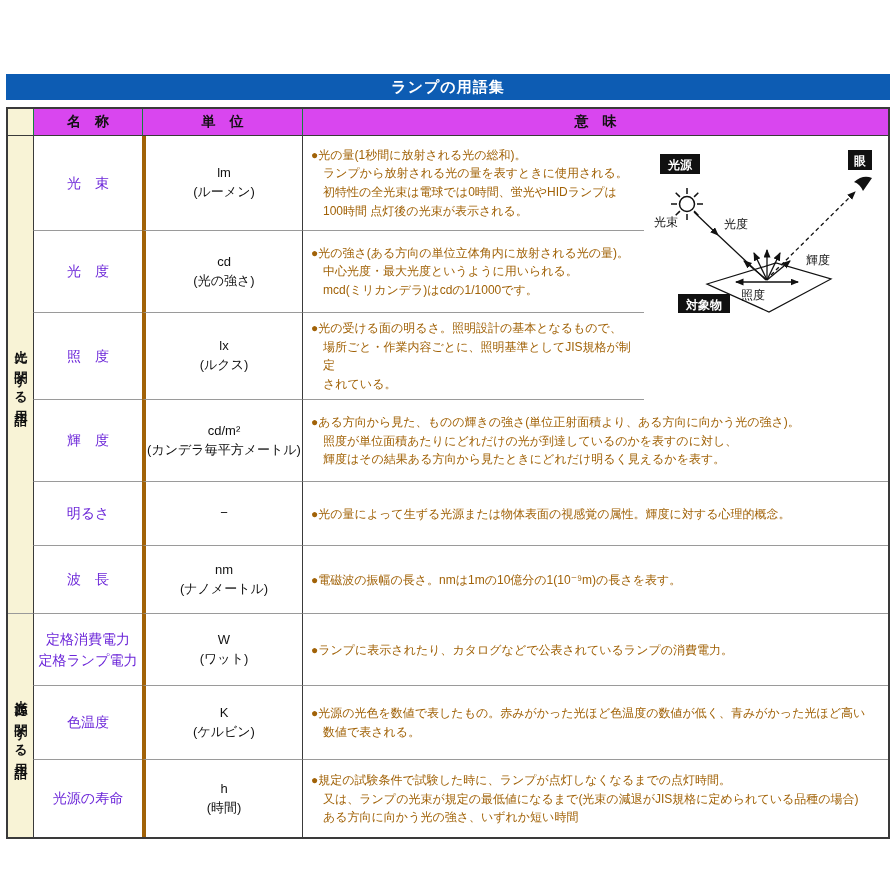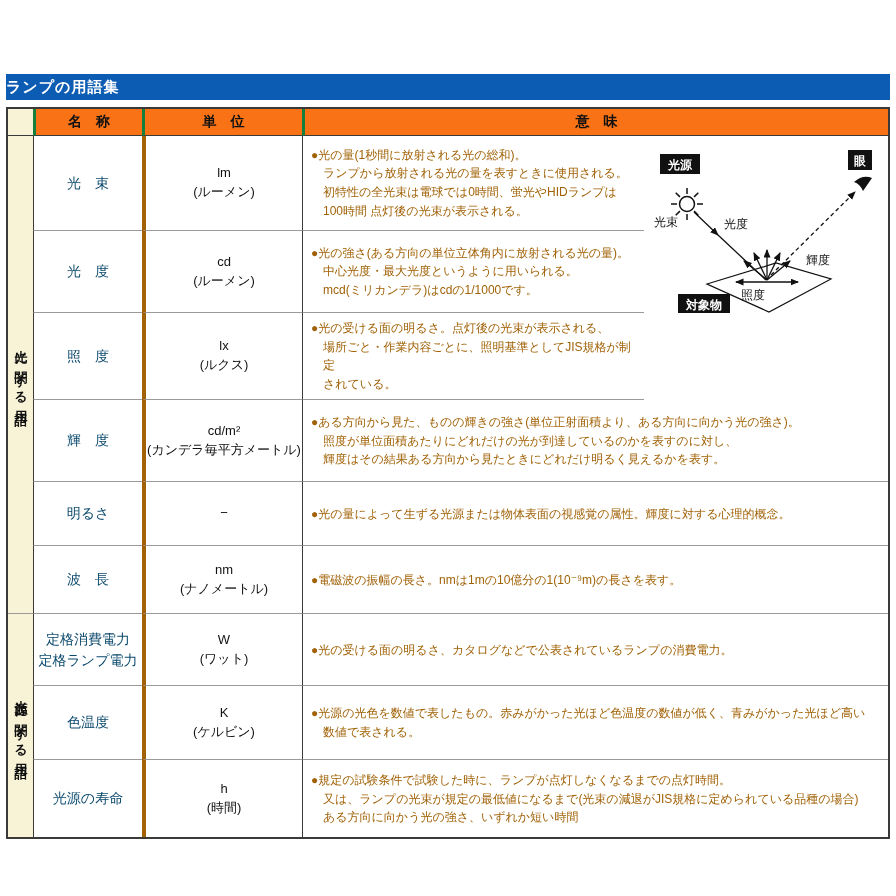--- a/index.html
+++ b/index.html
@@ -1,54 +1,54 @@
 <!DOCTYPE html>
 <html><head>
 <meta charset="utf-8">
 <style>
   html,body{margin:0;padding:0;background:#ffffff;}
   body{width:896px;height:896px;position:relative;font-family:"Liberation Sans","DejaVu Sans",sans-serif;color:#111;}
   .page{position:absolute;left:6px;top:74px;width:884px;}
 
   .title-bar{
     width:884px;height:26px;background:#0d5cb3;color:#ffffff;
-    font-size:15px;font-weight:bold;line-height:26px;
+    font-size:15px;font-weight:bold;text-align:center;line-height:26px;
     letter-spacing:1px;box-sizing:border-box;
   }
 
   .table-wrap{margin-top:7px;border:2px solid #3a3a3a;width:880px;box-sizing:content-box;}
   table{border-collapse:separate;border-spacing:0;table-layout:fixed;width:880px;}
 
   col.c-side{width:25px;}
   col.c-name{width:109px;}
   col.c-unit{width:160px;}
   col.c-meanA{width:342px;}
   col.c-diag{width:244px;}
 
   th,td{margin:0;padding:0;vertical-align:middle;}
 
   th.h{
-    background:#f97316;border-bottom:1px solid #3a3a3a;border-left:3px solid #15803d;
+    background:#d946ef;border-bottom:1px solid #3a3a3a;border-left:1px solid #15803d;
     font-size:14px;font-weight:bold;color:#111;text-align:center;height:26px;
   }
   th.h.corner{border-left:none;background:#f8f3d6;}
 
   td.side{
     background:#f8f3d6;text-align:center;vertical-align:middle;
   }
   td.side.g1{border-bottom:1px solid #9a9a9a;}
   td.side.g2{border-bottom:none;}
   .vtext{
     writing-mode:vertical-rl;text-orientation:upright;
     display:inline-block;font-size:13px;font-weight:bold;letter-spacing:3px;color:#111;
   }
 
   td.name{
     border-left:1px solid #3a3a3a;border-bottom:1px solid #9a9a9a;
-    text-align:center;font-size:14px;white-space:pre-line;line-height:1.5;color:#0c4a6e;
+    text-align:center;font-size:14px;white-space:pre-line;line-height:1.5;color:#6d28d9;
   }
   td.unit{
     border-left:4px solid #a16207;border-bottom:1px solid #9a9a9a;
     text-align:center;font-size:13px;white-space:pre-line;line-height:1.45;color:#111;
   }
   td.meanA, td.mean{
     border-left:1px solid #3a3a3a;border-bottom:1px solid #9a9a9a;
     font-size:12px;line-height:1.55;color:#a16207;
     padding:6px 6px 6px 20px;text-indent:-12px;white-space:pre-line;
   }
@@ -149,30 +149,30 @@
               <text class="svg-label" x="162" y="128">輝度</text>
 
               <rect x="34" y="158" width="52" height="19" fill="#111"></rect>
               <text class="svg-box-label" x="60" y="172.5" text-anchor="middle">対象物</text>
             </svg>
           </td>
         </tr>
         <tr class="r2">
           <td class="name">光　度</td>
           <td class="unit">cd
-(ルーメン)</td>
+(光の強さ)</td>
           <td class="meanA">●光の強さ(ある方向の単位立体角内に放射される光の量)。
 中心光度・最大光度というように用いられる。
 mcd(ミリカンデラ)はcdの1/1000です。</td>
         </tr>
         <tr class="r3">
           <td class="name">照　度</td>
           <td class="unit">lx
 (ルクス)</td>
-          <td class="meanA">●光の受ける面の明るさ。点灯後の光束が表示される、
+          <td class="meanA">●光の受ける面の明るさ。照明設計の基本となるもので、
 場所ごと・作業内容ごとに、照明基準としてJIS規格が制定
 されている。</td>
         </tr>
         <tr class="r4">
           <td class="name">輝　度</td>
           <td class="unit">cd/m²
 (カンデラ毎平方メートル)</td>
           <td class="mean" colspan="2">●ある方向から見た、ものの輝きの強さ(単位正射面積より、ある方向に向かう光の強さ)。
 照度が単位面積あたりにどれだけの光が到達しているのかを表すのに対し、
 輝度はその結果ある方向から見たときにどれだけ明るく見えるかを表す。</td>
@@ -189,21 +189,21 @@
           <td class="mean" colspan="2">●電磁波の振幅の長さ。nmは1mの10億分の1(10⁻⁹m)の長さを表す。</td>
         </tr>
         <tr class="r7">
           <td class="side g2" rowspan="3">
             <span class="vtext">光源に関する用語</span>
           </td>
           <td class="name">定格消費電力
 定格ランプ電力</td>
           <td class="unit">W
 (ワット)</td>
-          <td class="mean" colspan="2">●光の受ける面の明るさ、カタログなどで公表されているランプの消費電力。</td>
+          <td class="mean" colspan="2">●ランプに表示されたり、カタログなどで公表されているランプの消費電力。</td>
         </tr>
         <tr class="r8">
           <td class="name">色温度</td>
           <td class="unit">K
 (ケルビン)</td>
           <td class="mean" colspan="2">●光源の光色を数値で表したもの。赤みがかった光ほど色温度の数値が低く、青みがかった光ほど高い
 数値で表される。</td>
         </tr>
         <tr class="r9 last">
           <td class="name">光源の寿命</td>

